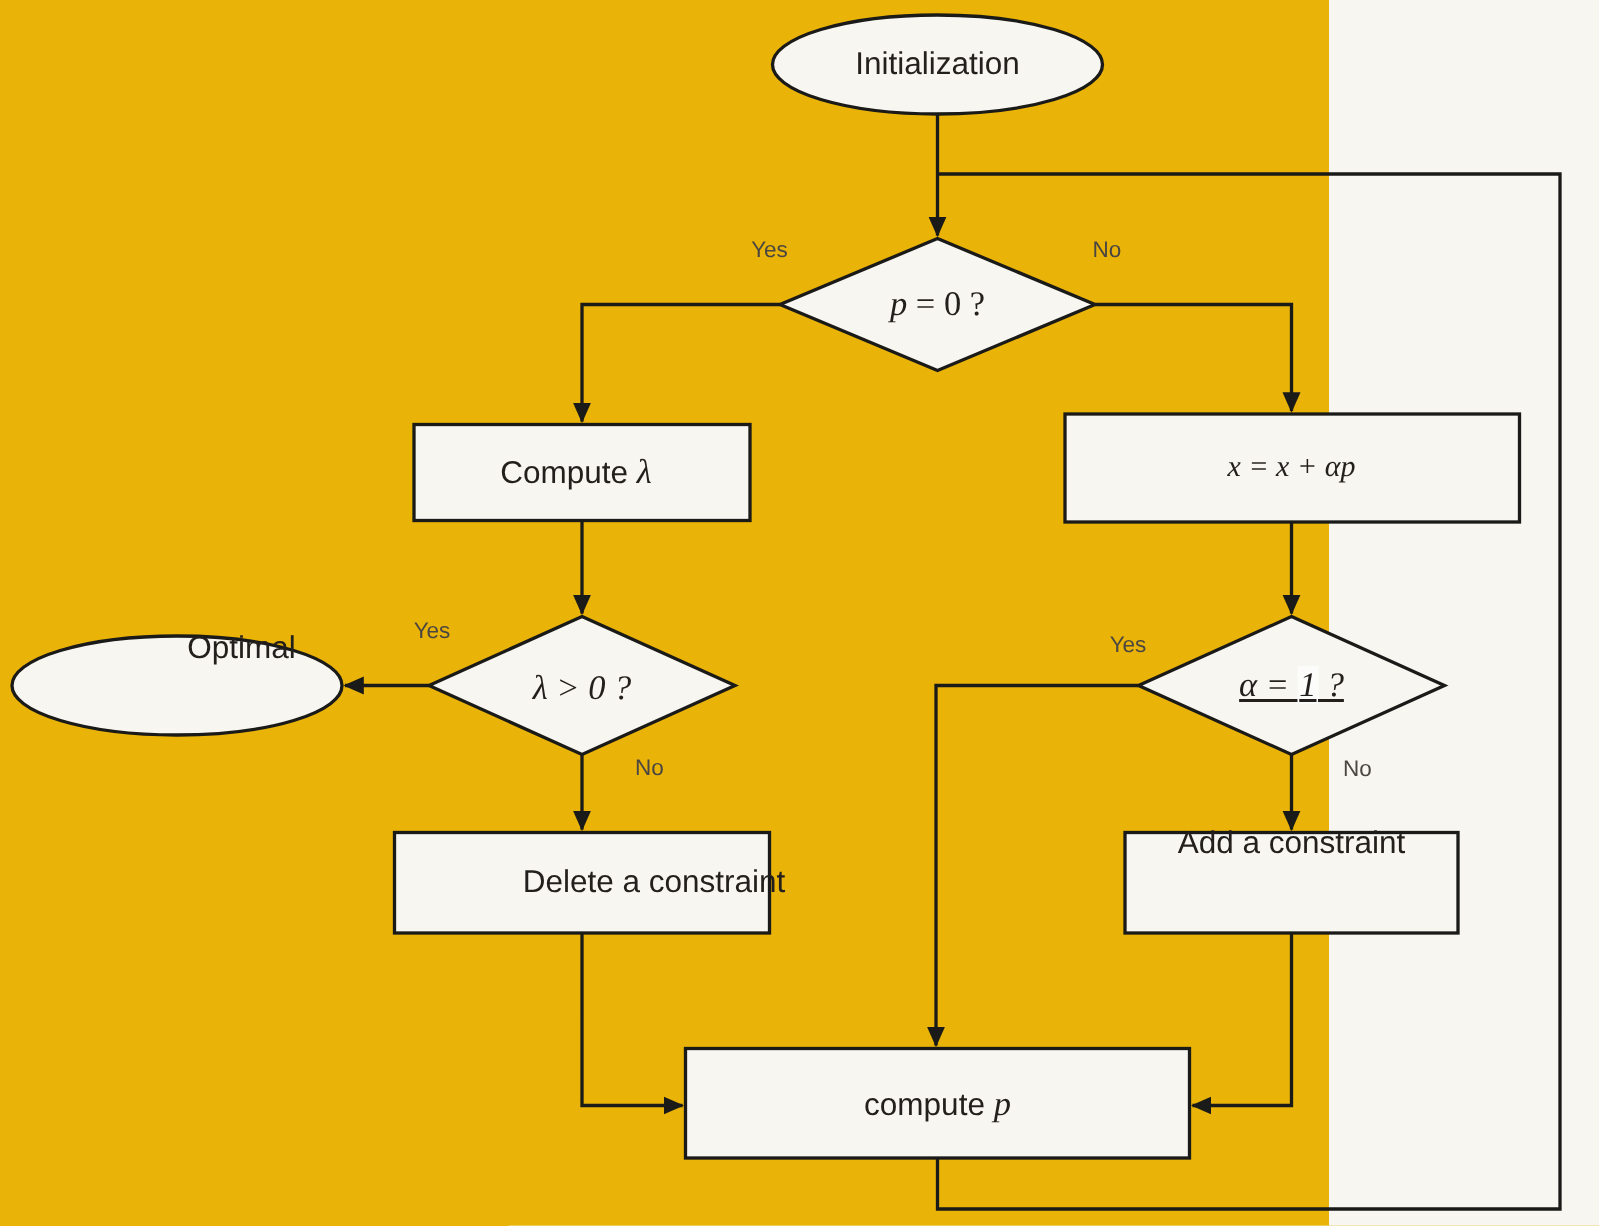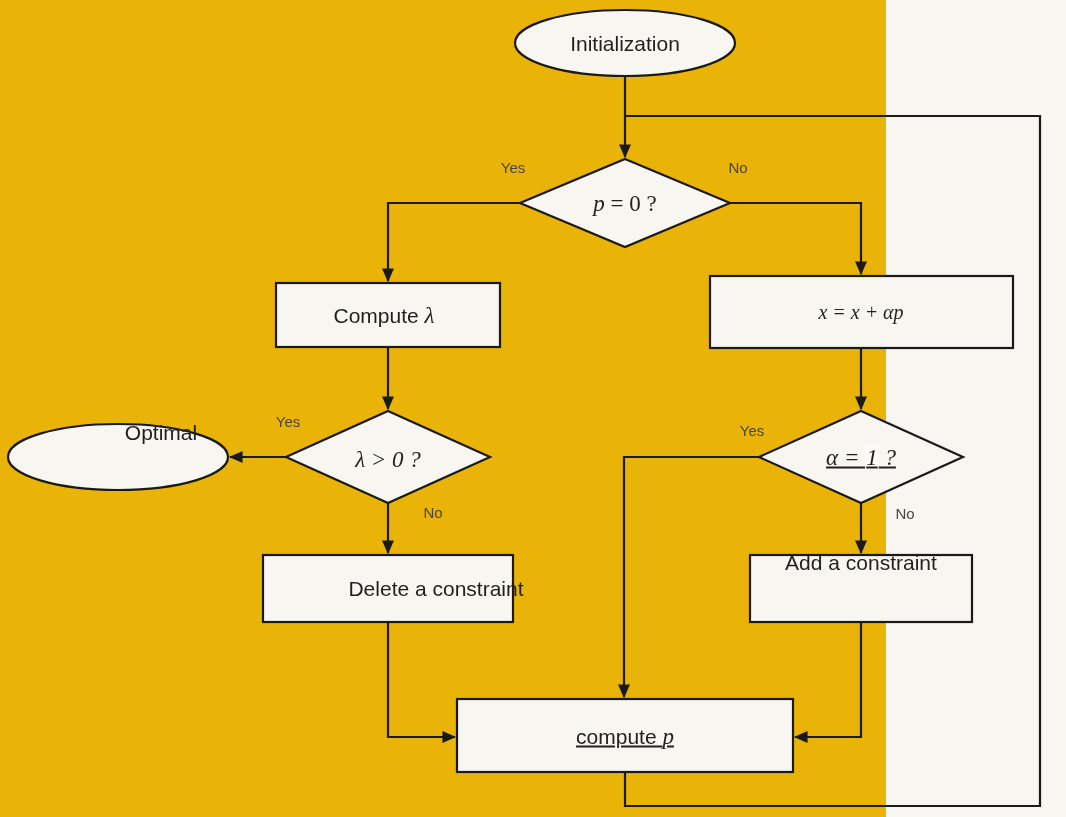--- a/index.html
+++ b/index.html
@@ -160,21 +160,21 @@
   </div>
 
   <div class="node-label" style="left:388px; top:588px;margin-left:48px;">
     <span>Delete a constraint</span>
   </div>
 
   <div class="node-label" style="left:861px; top:562px;">
     <span>Add a constraint</span>
   </div>
 
-  <div class="node-label" style="left:625px; top:736px;text-decoration:underline;">
+  <div class="node-label" style="left:625px; top:736px;">
     <span>compute </span><span class="math">p</span>
   </div>
 
   <div class="edge-label" style="left:513px; top:167px;">Yes</div>
 
   <div class="edge-label" style="left:738px; top:167px;">No</div>
 
   <div class="edge-label" style="left:288px; top:421px;">Yes</div>
 
   <div class="edge-label" style="left:433px; top:512px;">No</div>

